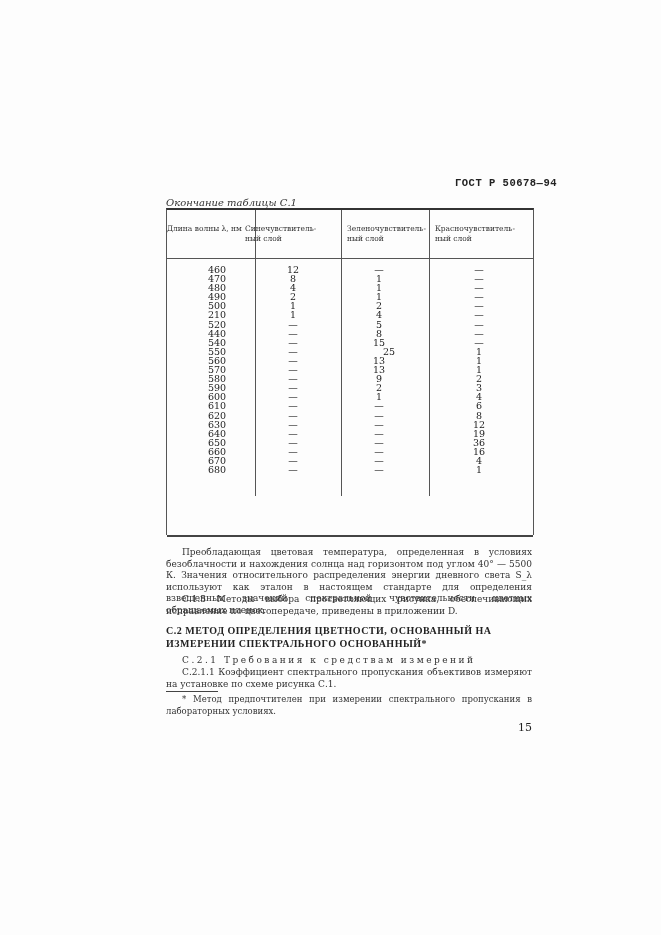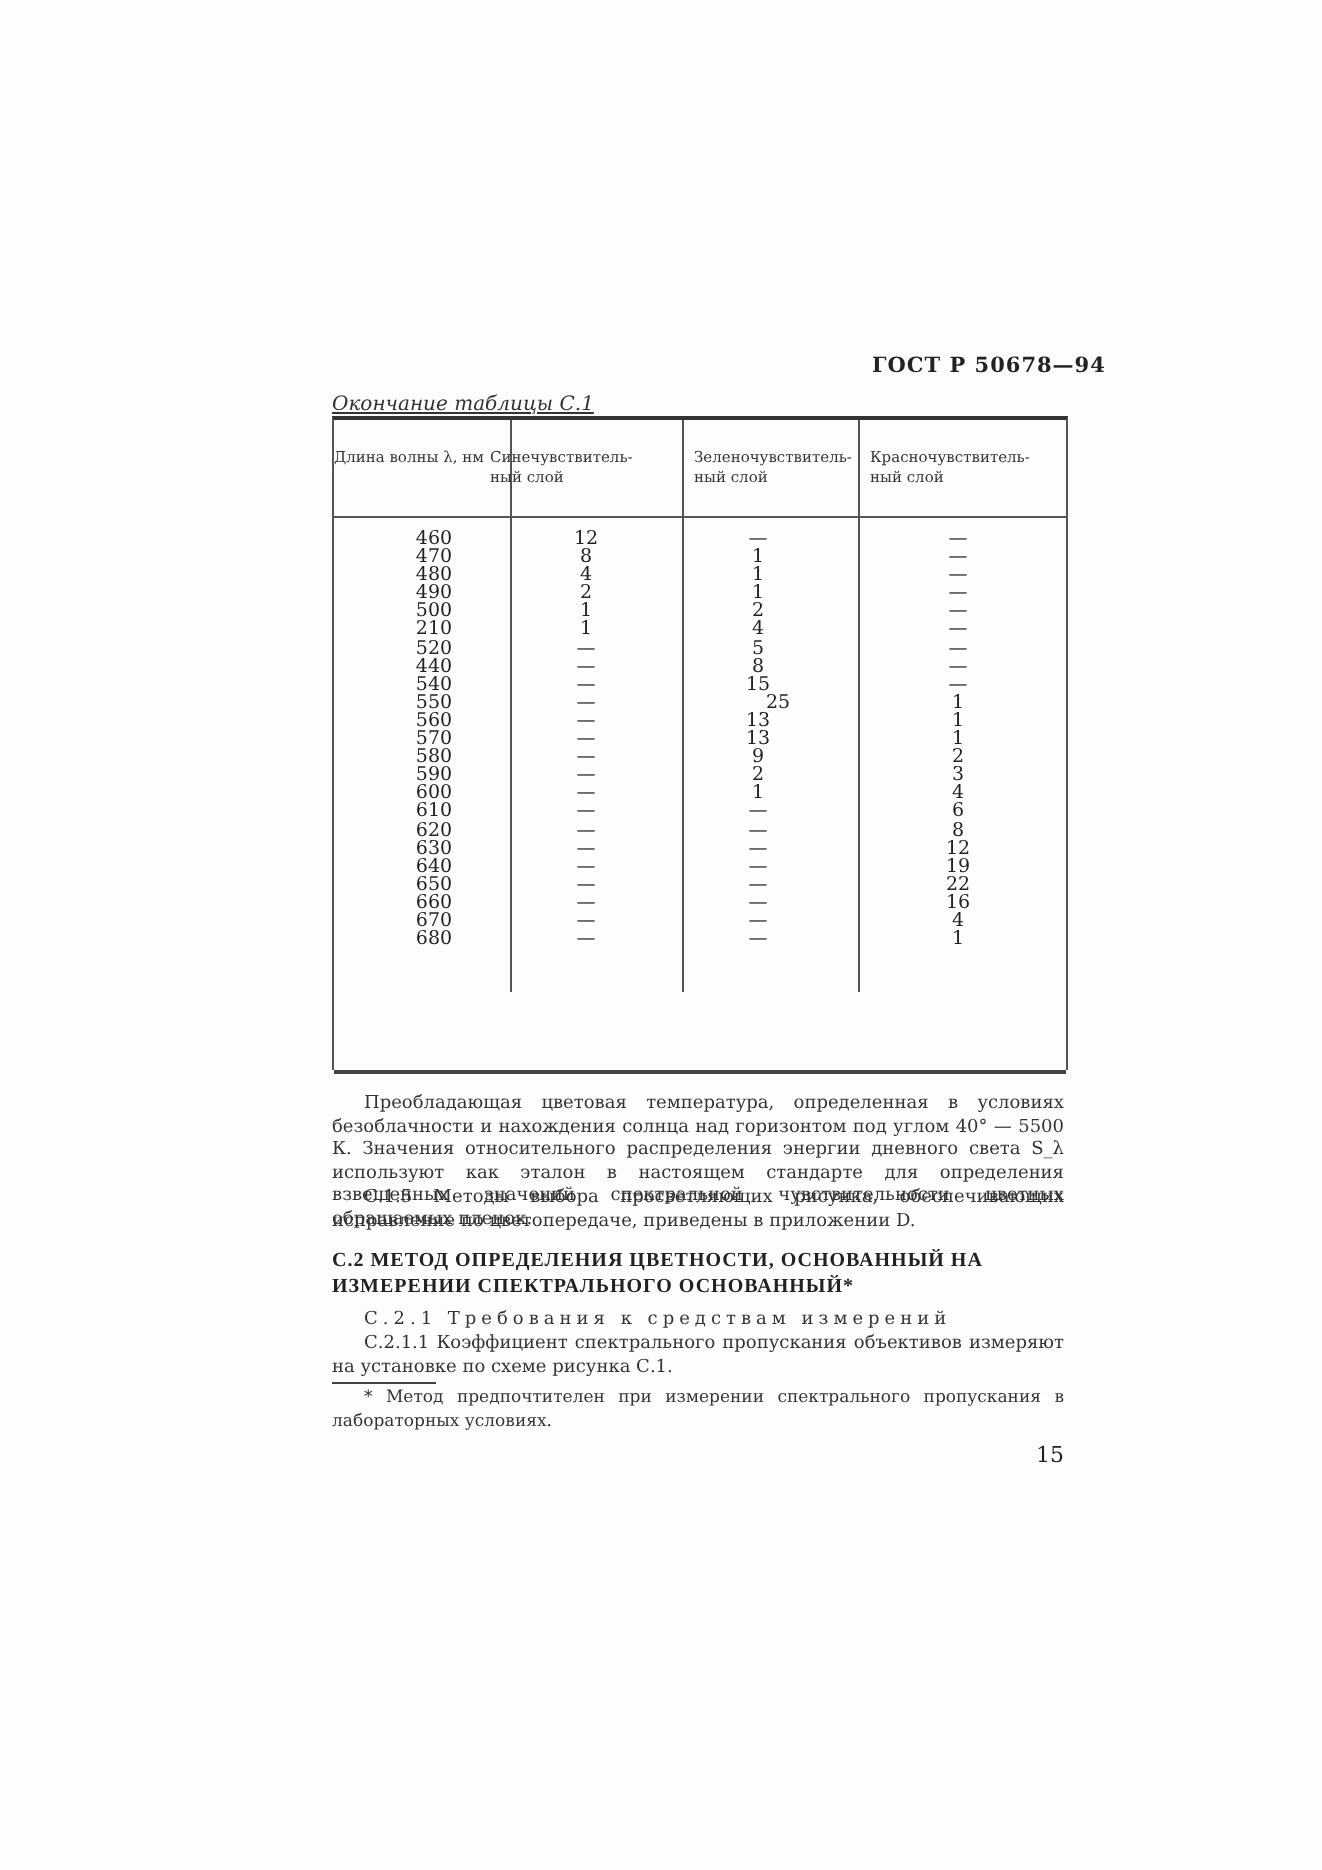--- a/index.html
+++ b/index.html
@@ -2,24 +2,24 @@
 <html><head>
 <meta charset="utf-8">
 <style>
   html, body { margin:0; padding:0; }
   body {
     width:661px; height:935px; background:#ffffff; position:relative; overflow:hidden;
     font-family:"DejaVu Serif", "Liberation Serif", serif; color:#2a2a2a;
   }
   .page { position:absolute; left:0; top:0; width:661px; height:935px; background:#fdfdfd; }
   .header-code {
-    position:absolute; left:436px; top:177px; font-size:10.5px; font-weight:bold; letter-spacing:0.5px; color:#222;
+    position:absolute; left:455px; top:177px; font-size:10.5px; font-weight:bold; letter-spacing:0.5px; color:#222;font-family:Liberation Mono, monospace;
   }
   .table-caption {
-    position:absolute; left:166px; top:197px; font-size:10px; font-style:italic; color:#333;text-decoration:underline;
+    position:absolute; left:166px; top:197px; font-size:10px; font-style:italic; color:#333;
   }
   .table {
     position:absolute; left:166px; top:208px; width:366px; height:325px;
     border-top:2px solid #333; border-left:1px solid #555; border-right:1px solid #555;
   }
   .col-line { position:absolute; top:0; width:1px; background:#555; height:286px; }
   .head-sep { position:absolute; left:0; right:0; top:48px; height:1px; background:#555; }
   .bottom-line { position:absolute; left:0; right:0; top:325px; height:2px; background:#444; }
   .hcell {
     position:absolute; top:14px; font-size:7.5px; line-height:10px; text-align:left; color:#333;
@@ -179,21 +179,21 @@
       <div class="row">
           <span class="c0">640</span>
           <span class="c1">—</span>
           <span class="c2" style="left:182px">—</span>
           <span class="c3">19</span>
         </div>
       <div class="row">
           <span class="c0">650</span>
           <span class="c1">—</span>
           <span class="c2" style="left:182px">—</span>
-          <span class="c3">22</span>
+          <span class="c3">36</span>
         </div>
       <div class="row">
           <span class="c0">660</span>
           <span class="c1">—</span>
           <span class="c2" style="left:182px">—</span>
           <span class="c3">16</span>
         </div>
       <div class="row">
           <span class="c0">670</span>
           <span class="c1">—</span>

